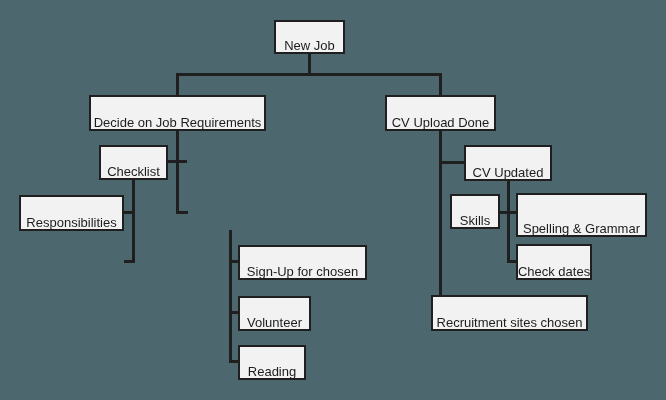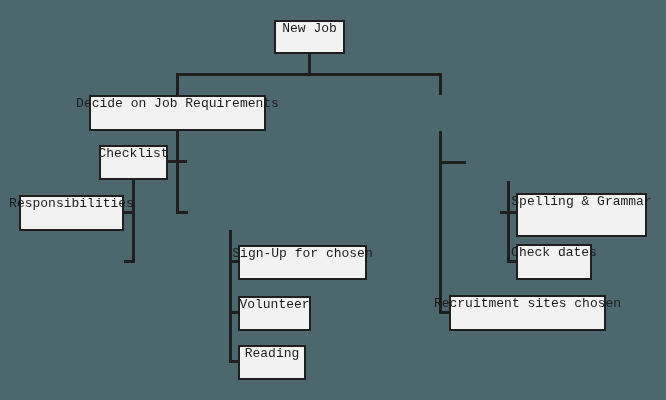--- a/index.html
+++ b/index.html
@@ -13,24 +13,23 @@
     background: var(--background, #4d676e);
     overflow: hidden;
     font-family: "Liberation Sans", sans-serif;
   }
   .node {
     position: absolute;
     box-sizing: border-box;
     background: var(--box-fill, #f2f2f2);
     border: 2px solid var(--box-border, #1f1f1f);
     display: flex;
-    align-items: flex-start;
+    align-items: flex-end;
     justify-content: center;
     z-index: 2;
-    font-family: Liberation Mono, monospace;
   }
   .node .label {
     font-size: 13px;
     color: var(--text, #1c1c1c);
     white-space: nowrap;
     line-height: 1;
   }
   .line {
     position: absolute;
     background: var(--line, #1f1f1f);
@@ -92,28 +91,37 @@
   </div>
 
   <div class="node" style="left:238px;top:345px;width:68px;height:35px">
     <span class="label">Reading</span>
   </div>
 
   <div class="node" style="left:238px;top:296px;width:73px;height:35px">
     <span class="label">Volunteer</span>
   </div>
 
+  <div class="node" style="left:385px;top:95px;width:111px;height:36px">
+    <span class="label">CV Upload Done</span>
+  </div>
 
+  <div class="node" style="left:464px;top:145px;width:88px;height:36px">
+    <span class="label">CV Updated</span>
+  </div>
 
+  <div class="node" style="left:450px;top:194px;width:50px;height:35px">
+    <span class="label">Skills</span>
+  </div>
 
   <div class="node" style="left:516px;top:193px;width:131px;height:44px">
     <span class="label">Spelling &amp; Grammar</span>
   </div>
 
   <div class="node" style="left:516px;top:244px;width:76px;height:36px">
     <span class="label">Check dates</span>
   </div>
 
-  <div class="node" style="left:449px;top:295px;width:157px;height:36px">
+  <div class="node" style="left:431px;top:295px;width:157px;height:36px">
     <span class="label">Recruitment sites chosen</span>
   </div>
 
 </div>
 
 </body></html>

